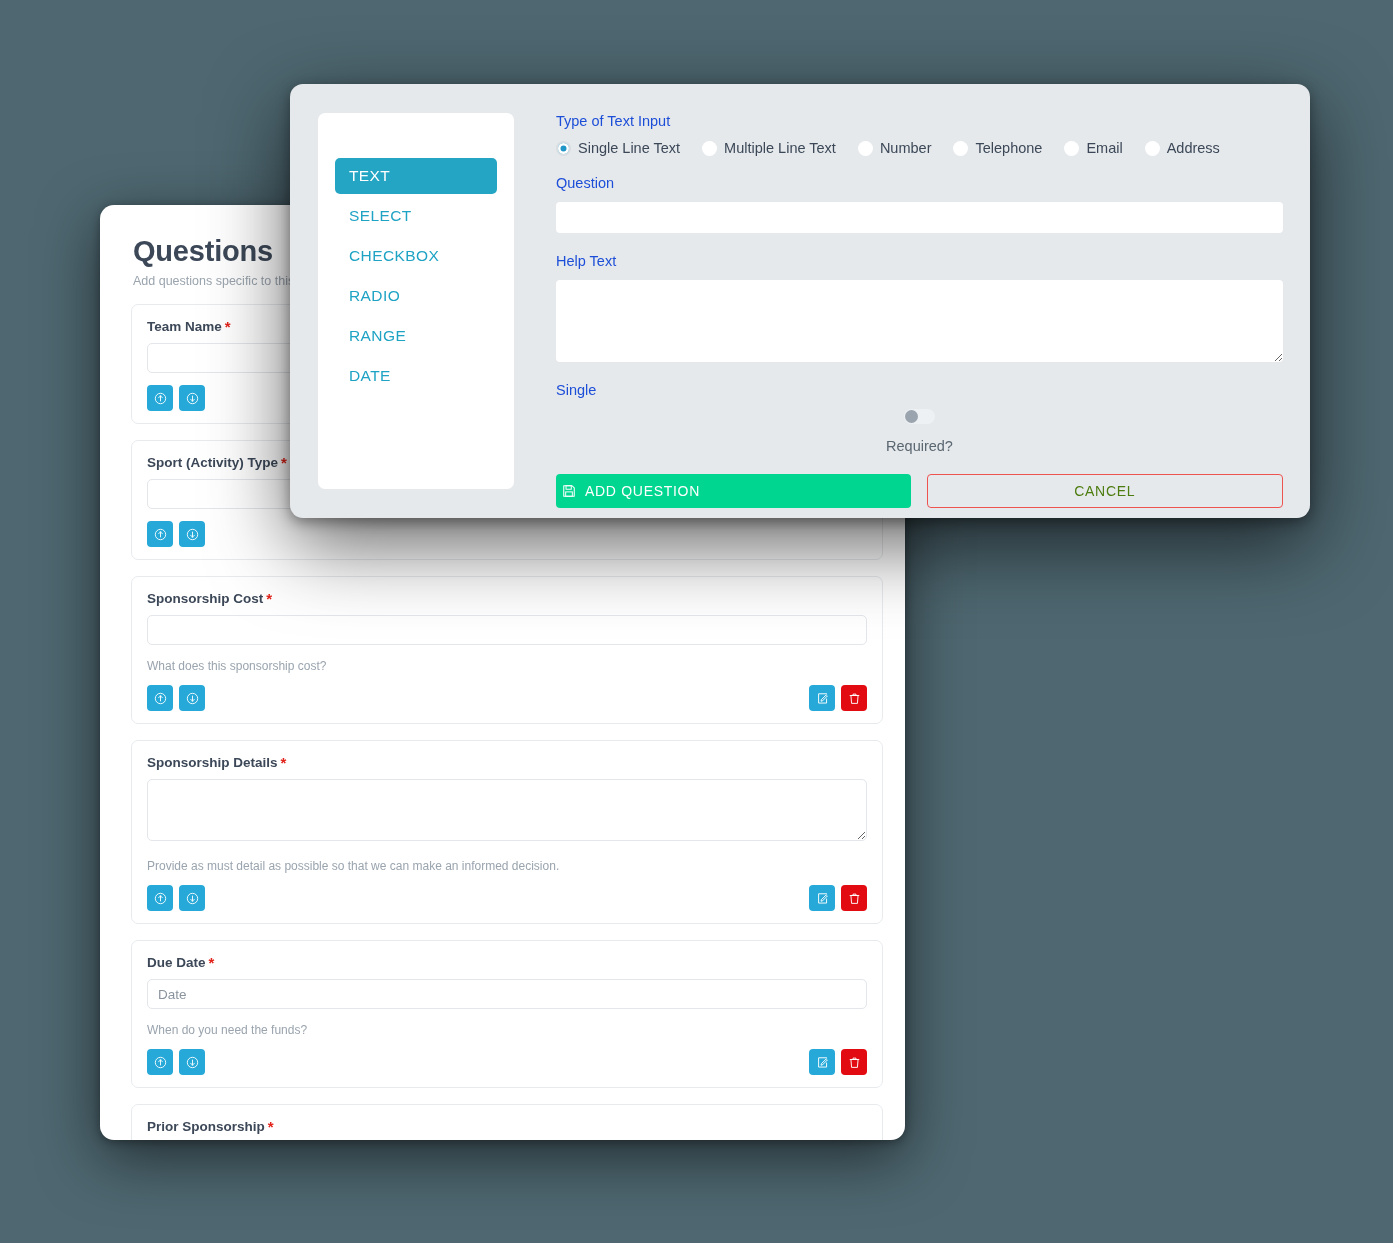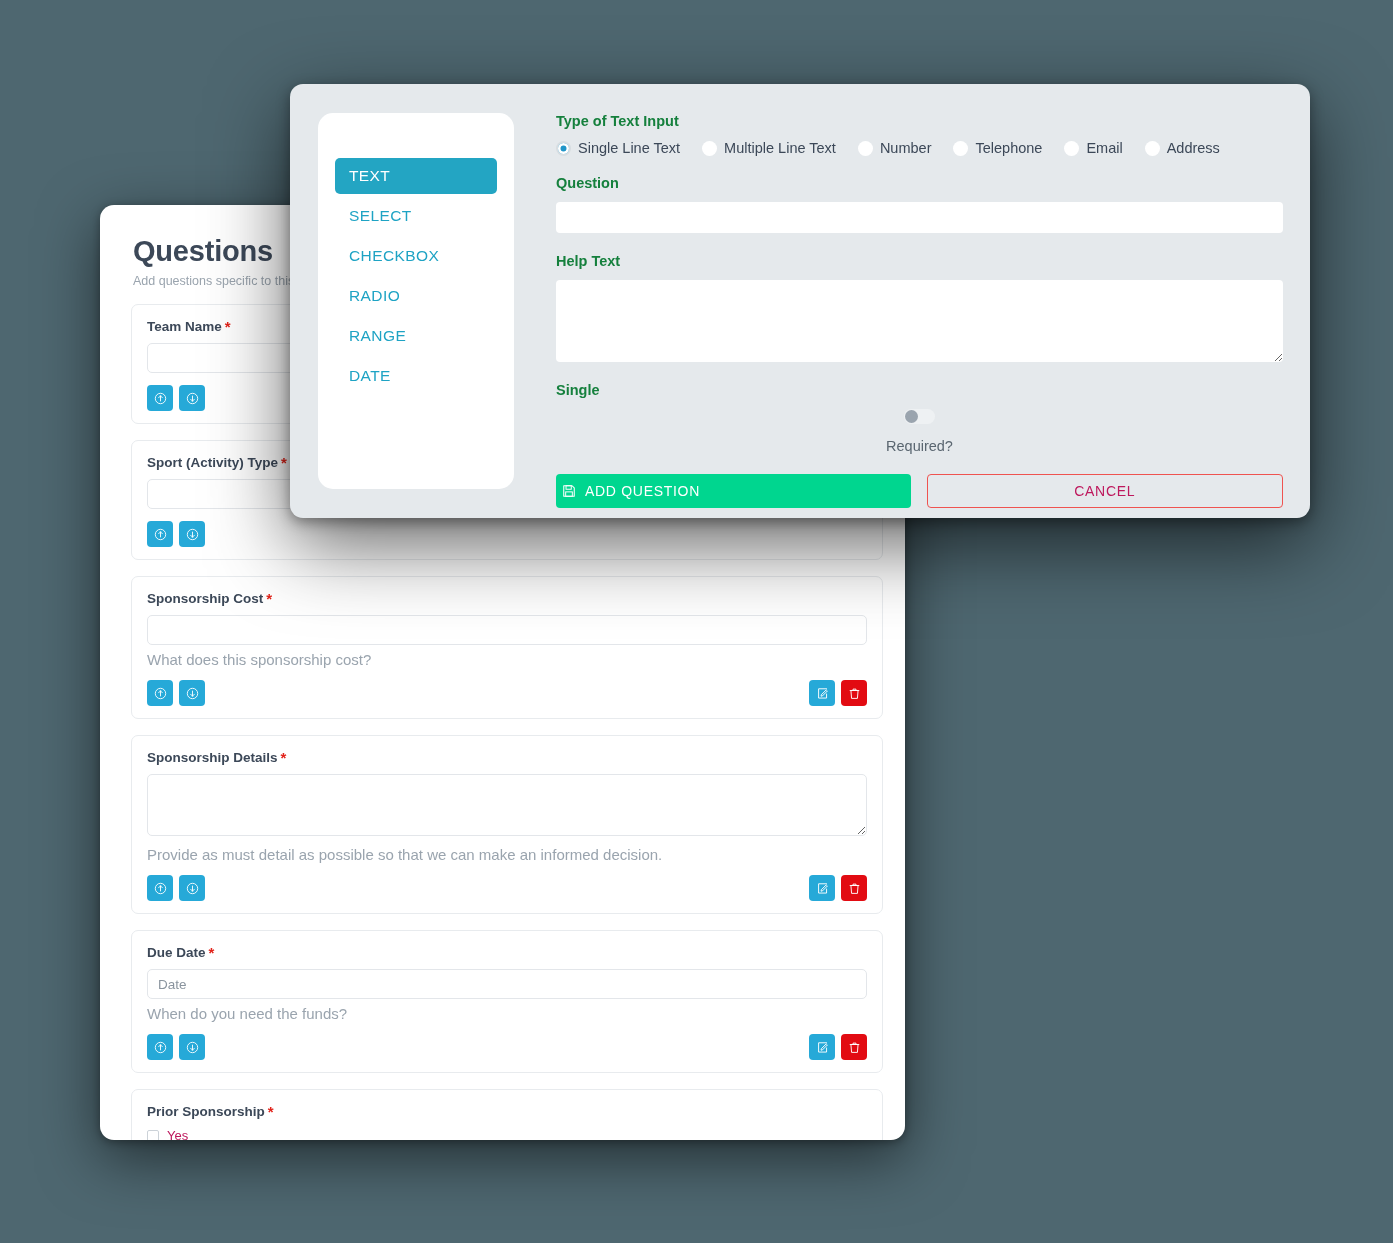--- a/index.html
+++ b/index.html
@@ -88,23 +88,23 @@
     border-radius: 5px;
     background: #fff;
     box-sizing: border-box;
     font-size: 13.5px;
     padding: 7px 10px;
     outline: none;
     resize: vertical;
     font-family: "Liberation Sans", sans-serif;
   }
   .q-help {
-    font-size: 15px;
+    font-size: 12px;
     color: #9aa4ae;
-    margin-top: 6px;
+    margin-top: 14px;
     margin-bottom: 2px;
   }
   .q-check-row {
     display: flex;
     align-items: center;
     gap: 8px;
     margin-bottom: 5px;
     font-size: 13px;
     color: #be185d;
   }
@@ -154,21 +154,21 @@
     z-index: 5;
     box-sizing: border-box;
     display: flex;
     padding: 29px 27px 29px 28px;
   }
 
   #type-nav {
     width: 196px;
     flex: none;
     background: #ffffff;
-    border-radius: 15px;
+    border-radius: 7px;
     padding: 45px 17px 20px 17px;
     box-sizing: border-box;
   }
   .type-item {
     display: block;
     width: 100%;
     text-align: left;
     border: none;
     background: transparent;
     color: #1ea3c4;
@@ -186,22 +186,22 @@
     color: #ffffff;
   }
 
   #modal-form {
     flex: 1;
     padding-left: 42px;
     box-sizing: border-box;
   }
   .form-label {
     font-size: 14.5px;
-    font-weight: bold;
-    color: #15803d;
+    font-weight: normal;
+    color: #1d4ed8;
     margin: 0 0 11px 0;
     display: block;
   }
   #radio-row {
     display: flex;
     align-items: center;
     gap: 9px;
     margin-bottom: 19px;
     flex-wrap: nowrap;
   }
@@ -312,21 +312,21 @@
     align-items: center;
     gap: 9px;
     font-family: "Liberation Sans", sans-serif;
   }
   #cancel-button {
     flex: 1;
     height: 34px;
     background: transparent;
     border: 1px solid #ef5350;
     border-radius: 4px;
-    color: #be185d;
+    color: #4d7c0f;
     font-size: 14px;
     letter-spacing: 0.7px;
     cursor: pointer;
     font-family: "Liberation Sans", sans-serif;
   }
 </style>
 </head>
 <body>
 
 <div id="questions-panel">

